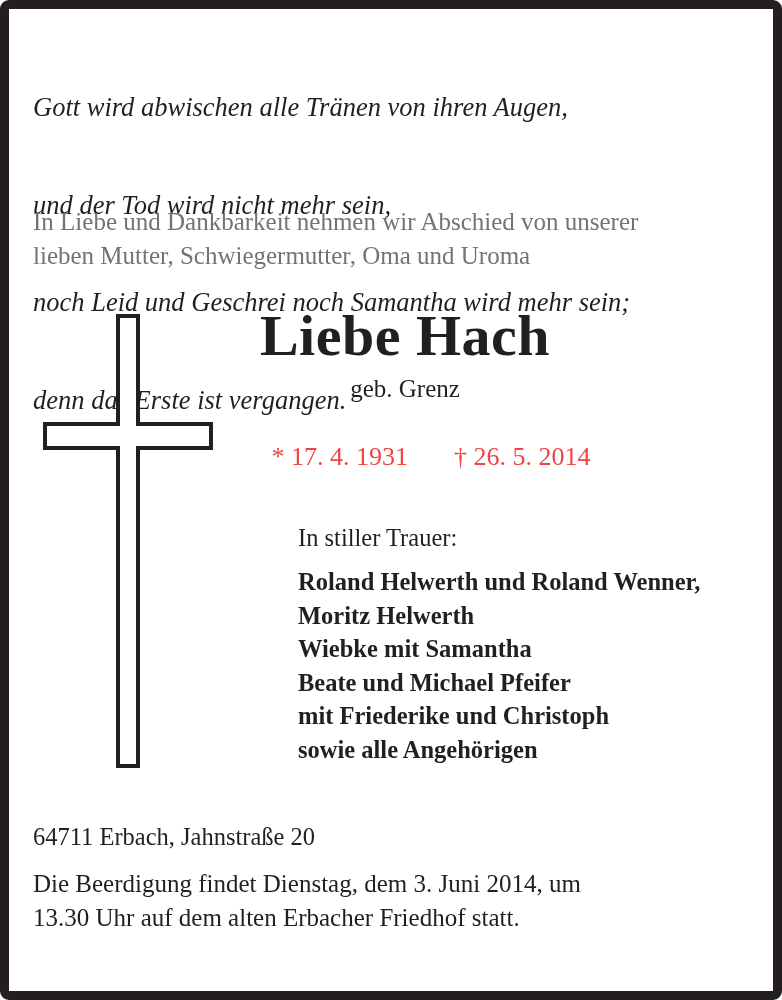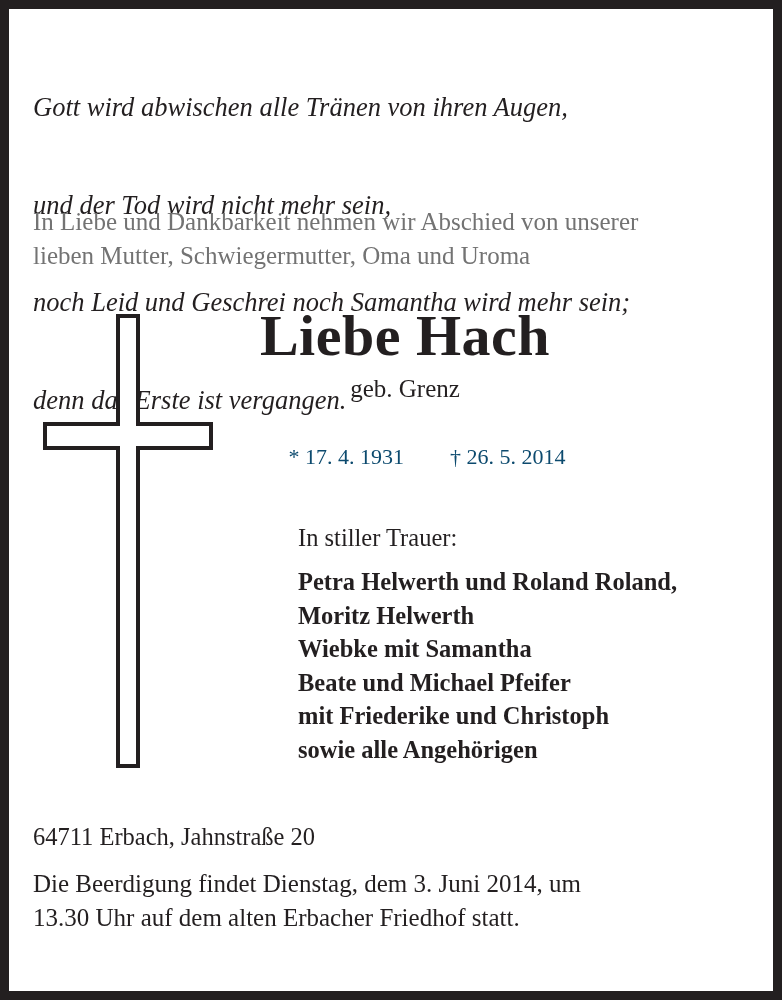--- a/index.html
+++ b/index.html
@@ -15,20 +15,21 @@
     overflow: hidden;
   }
 
   .obituary-frame {
     position: relative;
     box-sizing: border-box;
     width: 782px;
     height: 1000px;
     background: #231f20;
     padding: 9px;
+    border-radius: 9px;
   }
 
   .obituary-card {
     position: relative;
     box-sizing: border-box;
     width: 100%;
     height: 100%;
     background: #ffffff;
     overflow: hidden;
   }
@@ -90,23 +91,23 @@
     display: block;
     margin-top: 8px;
     font-size: 25px;
     line-height: 28px;
     color: #231f20;
     white-space: pre;
   }
   .life-dates {
     display: block;
     margin-top: 9px;
-    font-size: 22px;
+    font-size: 26px;
     line-height: 30px;
-    color: #0c4a6e;
+    color: #ef4444;
     white-space: pre;
   }
   .date-birth, .date-death { display: inline-block; }
   .date-gap { display: inline-block; width: 46px; }
 
   
   .mourners {
     position: absolute;
     left: 289px;
     top: 513px;
@@ -190,21 +191,21 @@
     <div class="name-block">
       <span class="deceased-name">Liebe Hach</span>
       <span class="maiden-name">geb. Grenz</span>
       <span class="life-dates">
         <span class="date-birth"><span>*</span>&nbsp;<span>17. 4. 1931</span></span><span class="date-gap"></span><span class="date-death"><span>†</span>&nbsp;<span>26. 5. 2014</span></span>
       </span>
     </div>
 
     <div class="mourners">
       <span class="mourners-heading">In stiller Trauer:</span>
-      <span class="mourner-line">Petra Helwerth und Roland Roland,</span>
+      <span class="mourner-line">Roland Helwerth und Roland Wenner,</span>
       <span class="mourner-line">Moritz Helwerth</span>
       <span class="mourner-line">Wiebke mit Samantha</span>
       <span class="mourner-line">Beate und Michael Pfeifer</span>
       <span class="mourner-line">mit Friederike und Christoph</span>
       <span class="mourner-line">sowie alle Angehörigen</span>
     </div>
 
     <div class="address-line">64711 Erbach, Jahnstraße 20</div>
 
     <div class="funeral-info">

